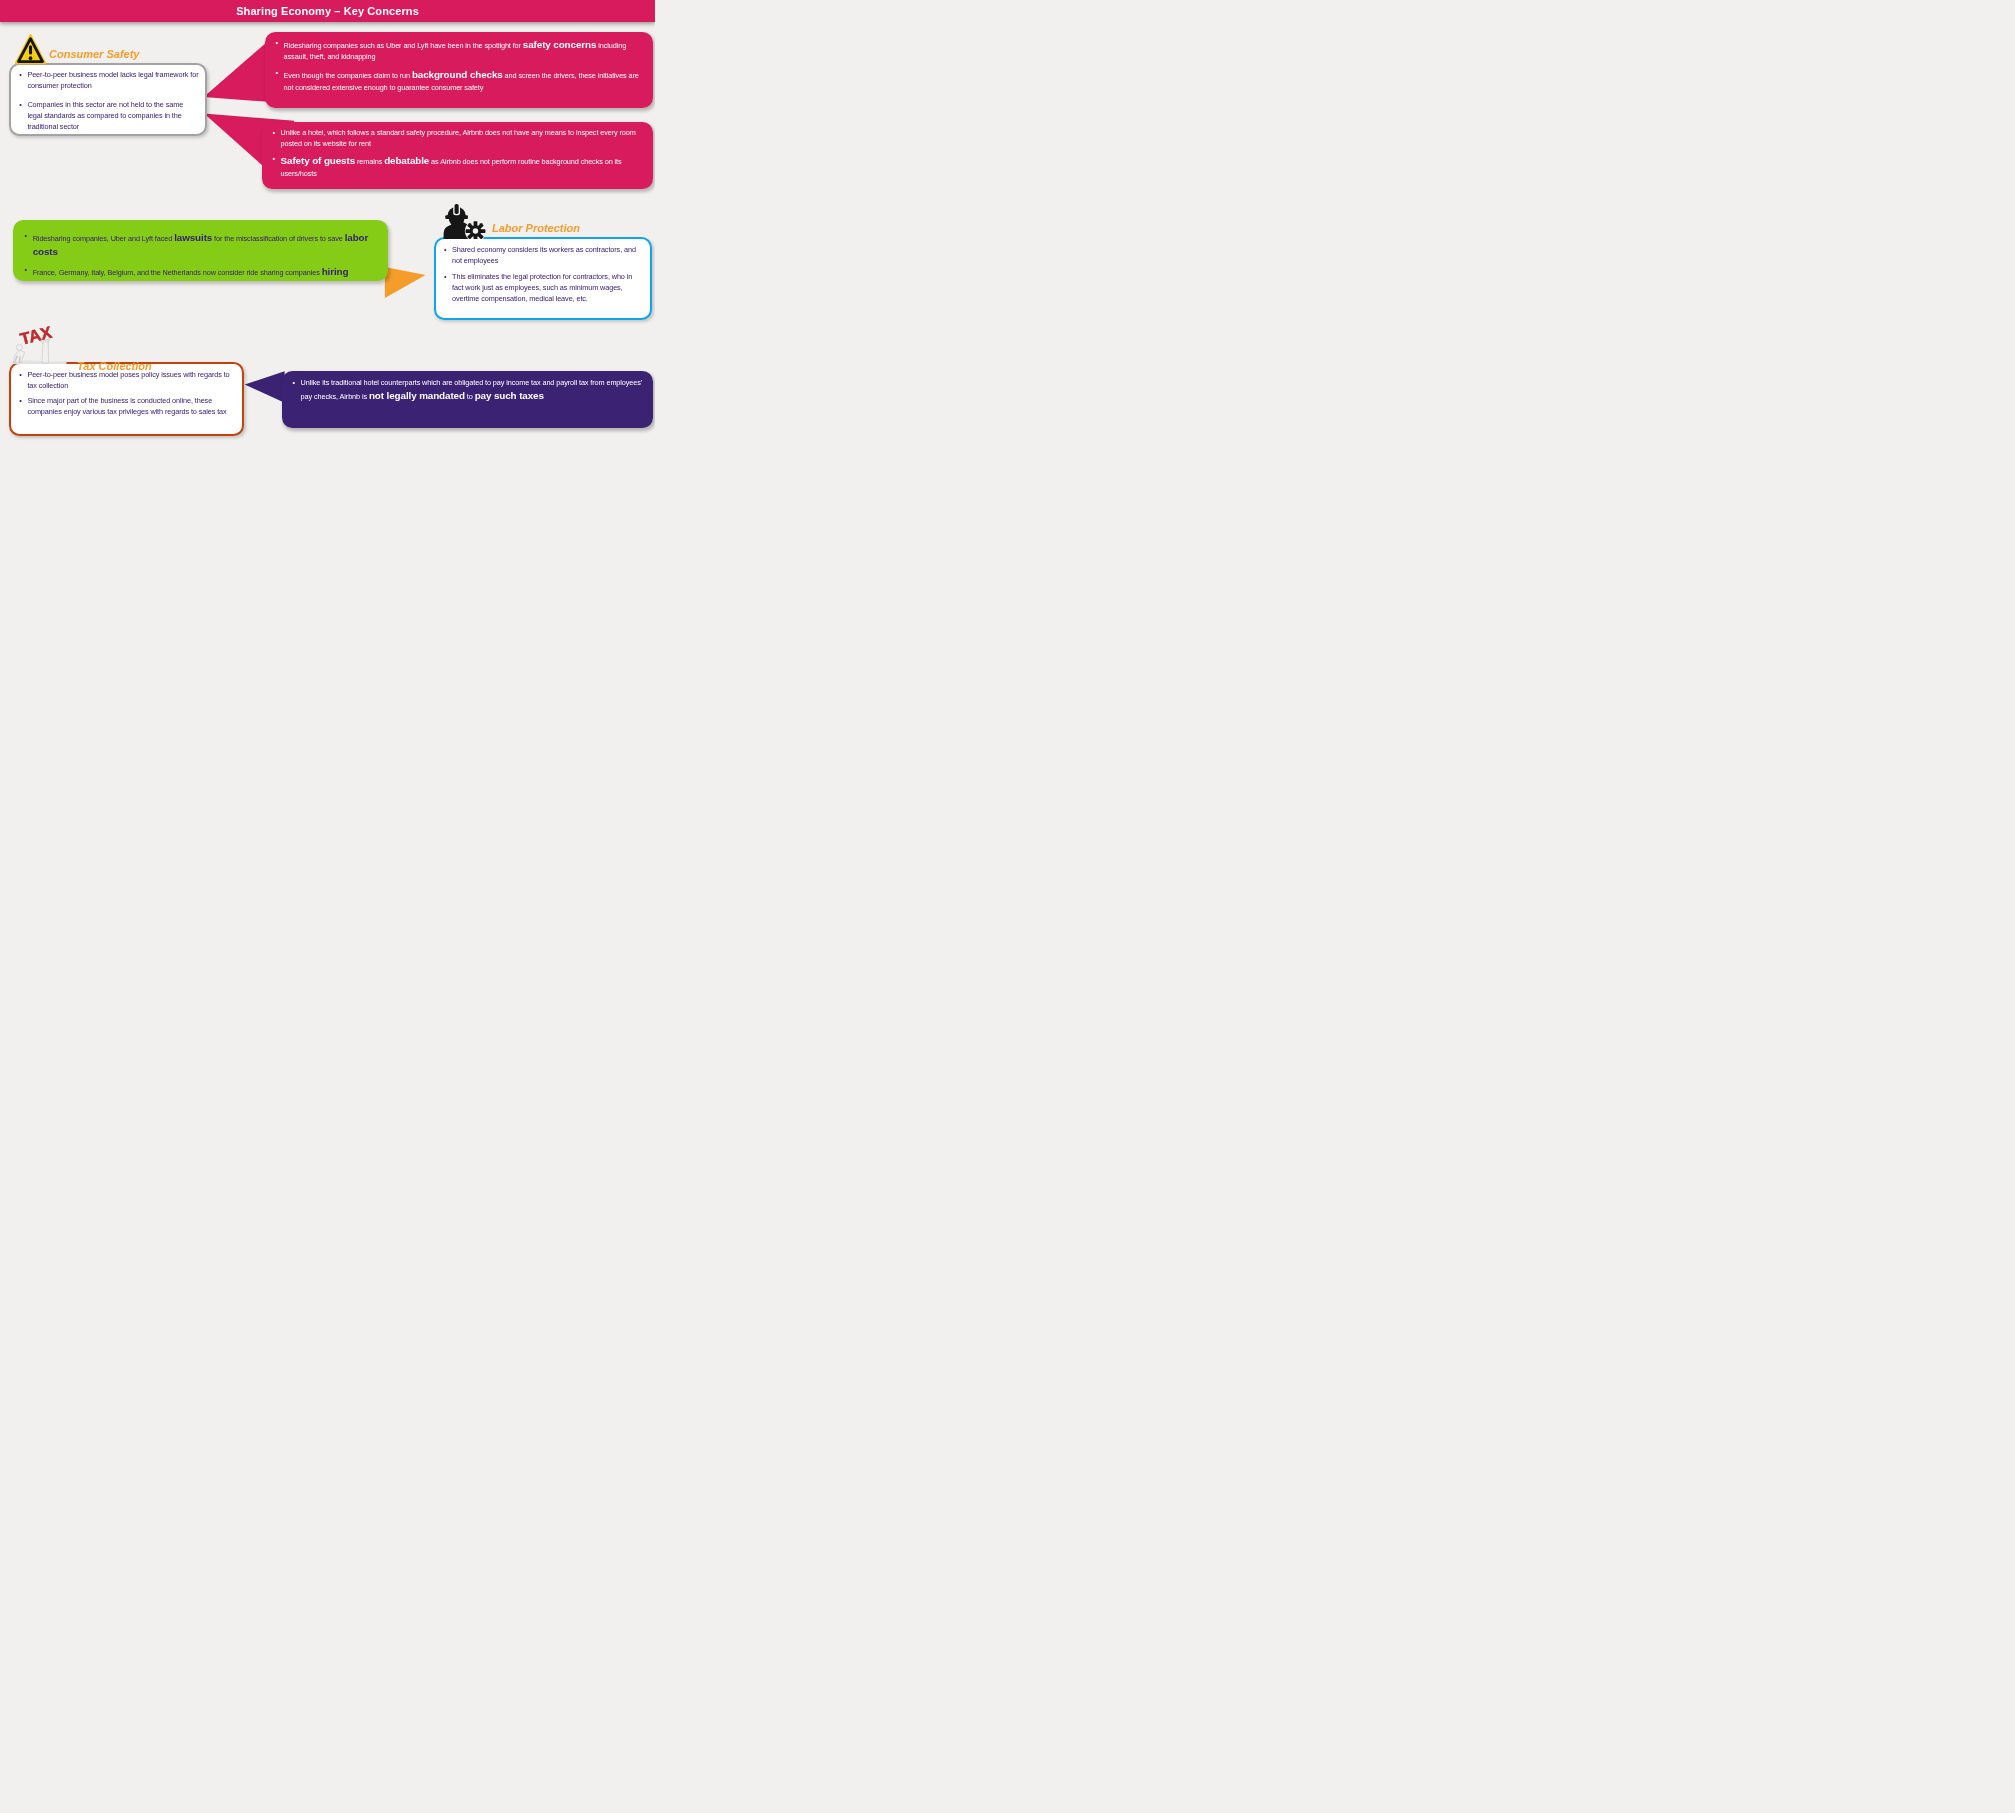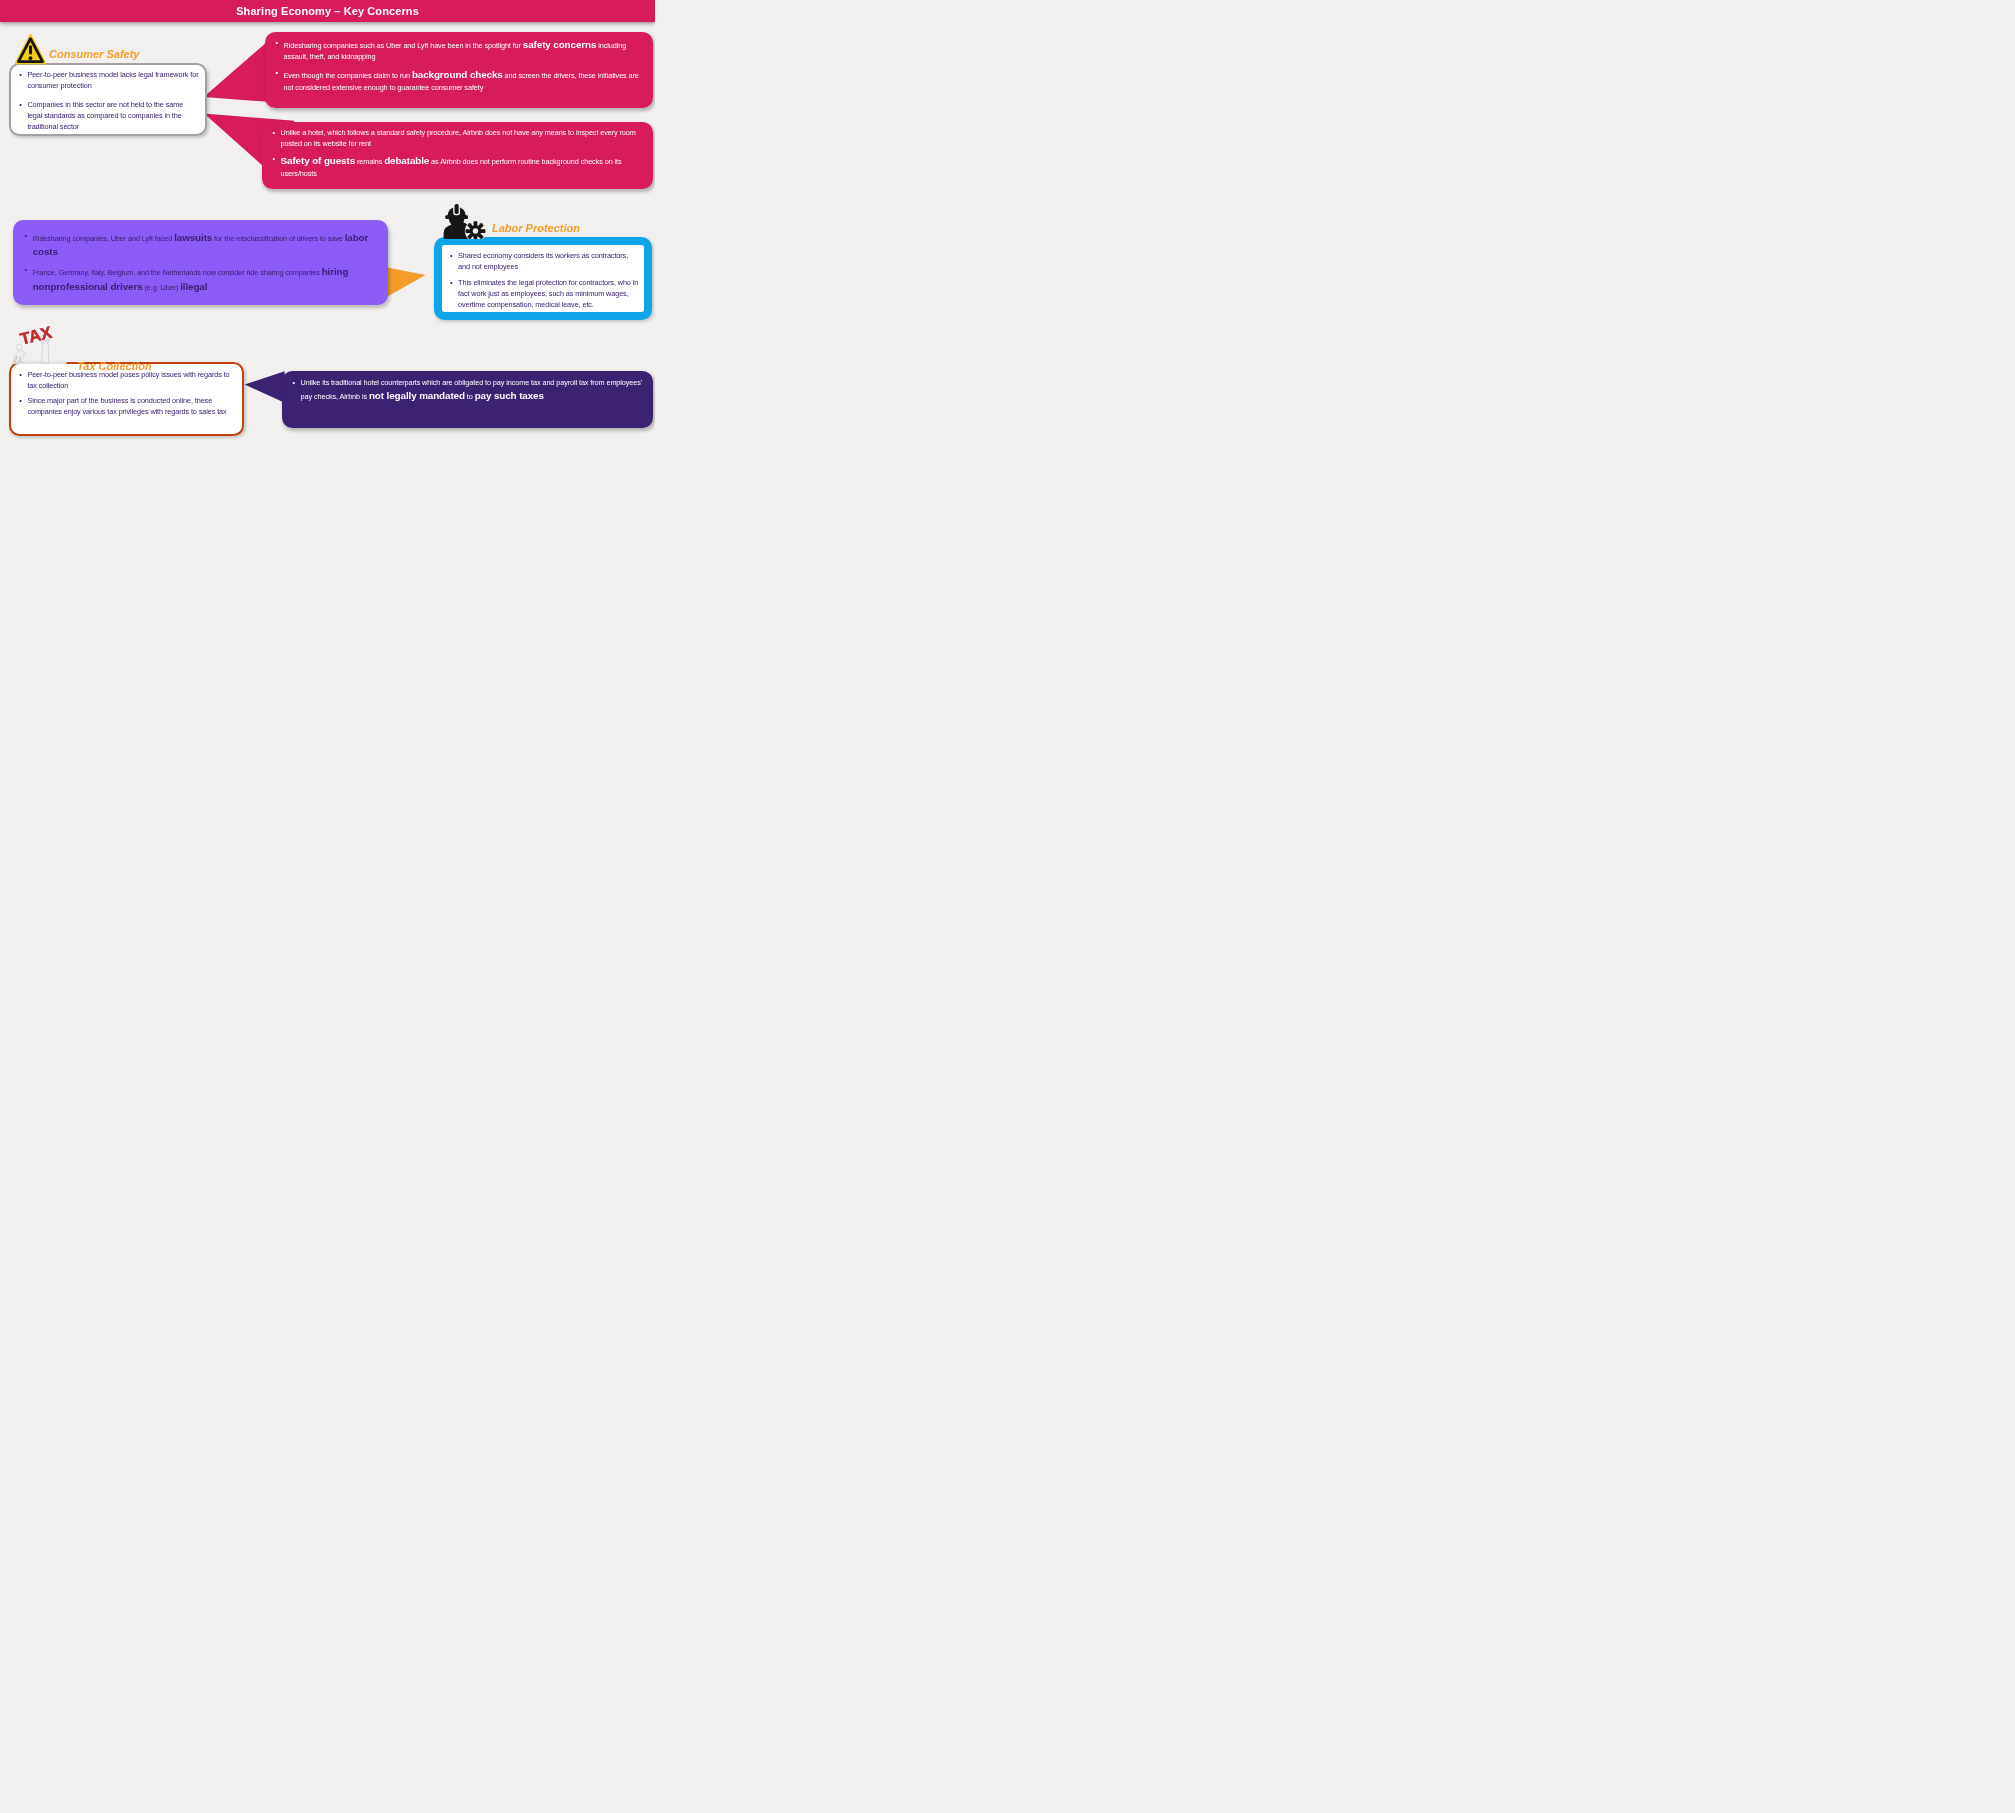--- a/index.html
+++ b/index.html
@@ -38,28 +38,28 @@
   }
   .consumer-box li{margin-bottom:8px;}
   .pink-box{
     background:#D81B5C;color:#FFFFFF;
     padding:5.6px 9.7px 2.4px 8.9px;
     box-shadow:1.2px 2.4px 3.6px rgba(0,0,0,0.25);
   }
   .pink-box-1{left:265px;top:32px;width:388px;height:76px;}
   .pink-box-2{left:262px;top:122px;width:391px;height:67px;}
   .orange-box{
-    left:12.5px;top:220px;width:375px;height:85px;
-    background:#8b5cf6;color:#3A2072;
+    left:12.5px;top:220px;width:375px;height:61px;
+    background:#84cc16;color:#3A2072;
     padding:10.5px 10.5px 2.4px 10.5px;
     box-shadow:1.2px 2.4px 3.6px rgba(0,0,0,0.22);
   }
   .labor-box{
     left:434px;top:237px;width:218px;height:83px;
-    background:#FFFFFF;border:8px solid #0ea5e9;
+    background:#FFFFFF;border:2px solid #0ea5e9;
     padding:6.4px 5.6px 2.4px 6.4px;color:#3A2072;
     box-shadow:1.2px 2px 3.2px rgba(0,0,0,0.18);
   }
   .tax-box{
     left:9.3px;top:362px;width:235px;height:74px;
     background:#FFFFFF;border:2px solid #c2410c;
     padding:5.6px 5.6px 2.4px 6.4px;color:#3A2072;
     box-shadow:1.2px 2px 3.2px rgba(0,0,0,0.18);
   }
   .purple-box{

